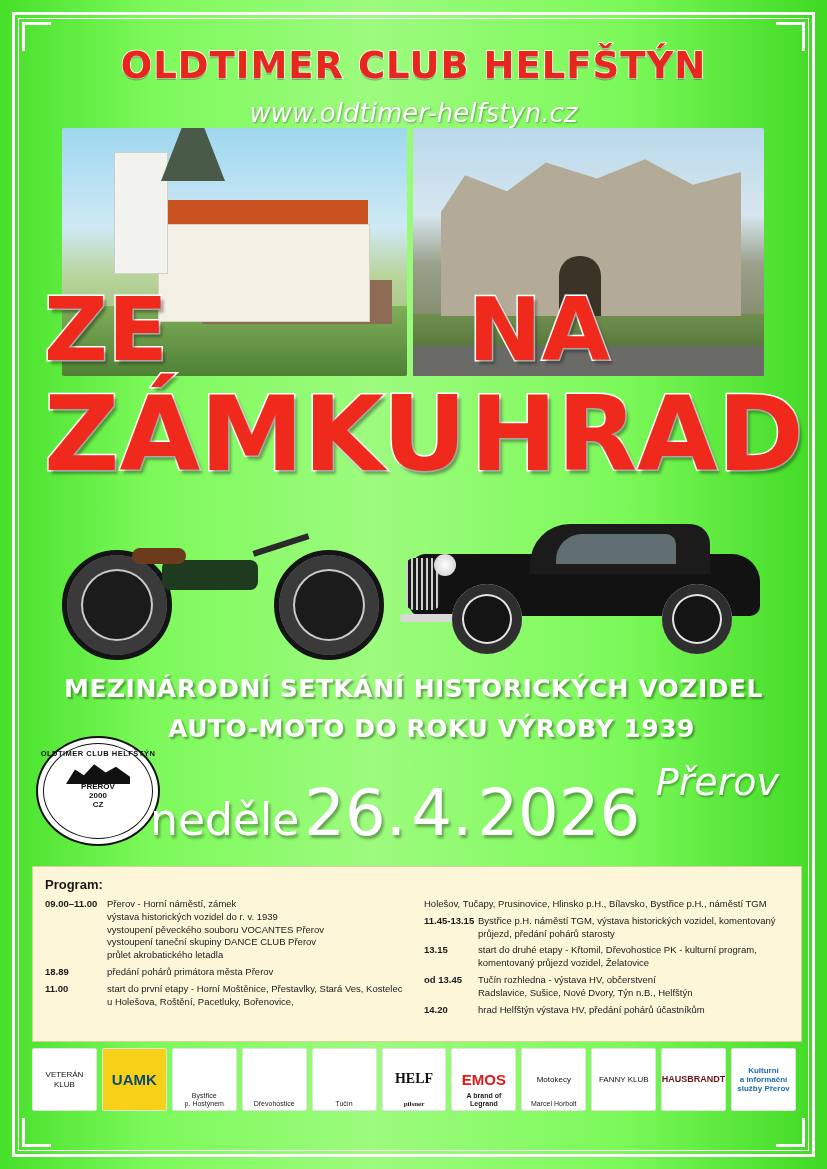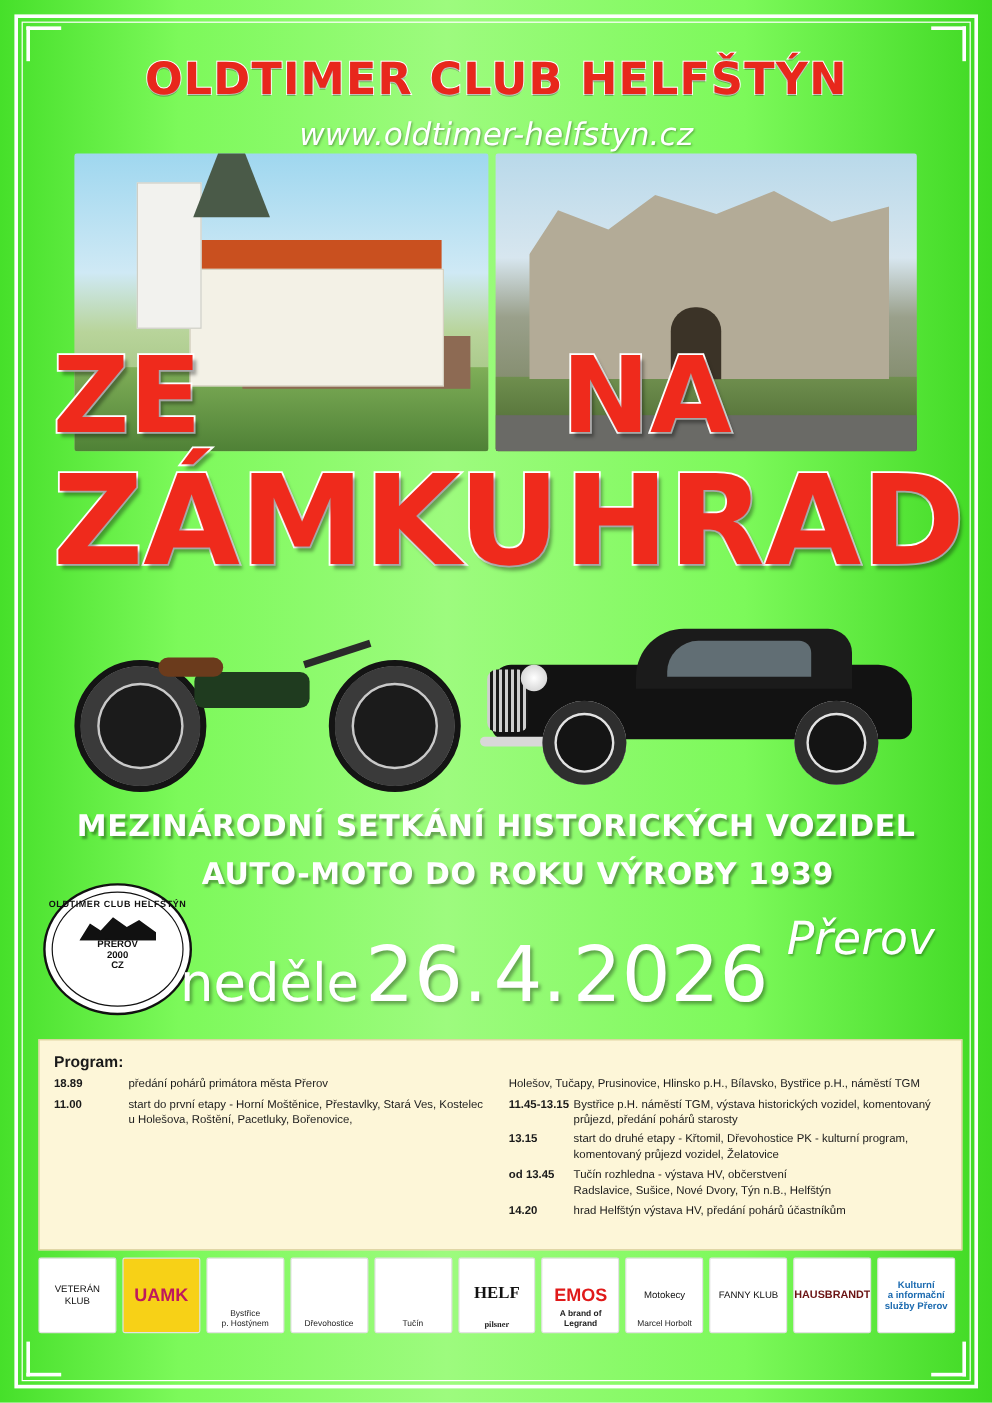--- a/index.html
+++ b/index.html
@@ -353,21 +353,21 @@
     line-height: 1.15;
     overflow: hidden;
     position: relative;
   }
   .sponsor .cap {
     position: absolute;
     left: 0; right: 0; bottom: 2px;
     font-size: 7px;
     color: #222;
   }
-  .sp-uamk { color: #be185d; font-weight: bold; font-size: 15px; background: #f7d117; }
+  .sp-uamk { color: #0c4a6e; font-weight: bold; font-size: 15px; background: #f7d117; }
   .sp-emos { color: #e01a1a; font-weight: bold; font-size: 15px; }
   .sp-helf { font-family: Liberation Serif, serif; font-weight: bold; font-size: 14px; }
   .sp-kult { color: #1c6bb0; font-weight: bold; font-size: 8px; }
   .sp-hausb { color: #6b1414; font-weight: bold; font-size: 9px; }
   .shield {
     width: 26px; height: 32px;
     background: #c52020;
     clip-path: polygon(0 0, 100% 0, 100% 62%, 50% 100%, 0 62%);
     margin: 0 auto 2px auto;
   }
@@ -455,20 +455,28 @@
     <span class="num">26.</span>
     <span class="num">4.</span>
     <span class="num">2026</span>
   </div>
 
   <div class="program">
     <h3>Program:</h3>
     <div class="prog-cols">
       <div class="prog-col left">
         <div class="prog-row">
+          <div class="prog-time">09.00–11.00</div>
+          <div class="prog-text" style="white-space:pre-line">Přerov - Horní náměstí, zámek
+výstava historických vozidel do r. v. 1939
+vystoupení pěveckého souboru VOCANTES Přerov
+vystoupení taneční skupiny DANCE CLUB Přerov
+průlet akrobatického letadla</div>
+        </div>
+        <div class="prog-row">
           <div class="prog-time">18.89</div>
           <div class="prog-text" style="white-space:pre-line">předání pohárů primátora města Přerov</div>
         </div>
         <div class="prog-row">
           <div class="prog-time">11.00</div>
           <div class="prog-text" style="white-space:pre-line">start do první etapy - Horní Moštěnice, Přestavlky, Stará Ves, Kostelec u Holešova, Roštění, Pacetluky, Bořenovice,</div>
         </div>
       </div>
       <div class="prog-col right">
         <div class="prog-lead">Holešov, Tučapy, Prusinovice, Hlinsko p.H., Bílavsko, Bystřice p.H., náměstí TGM</div>

